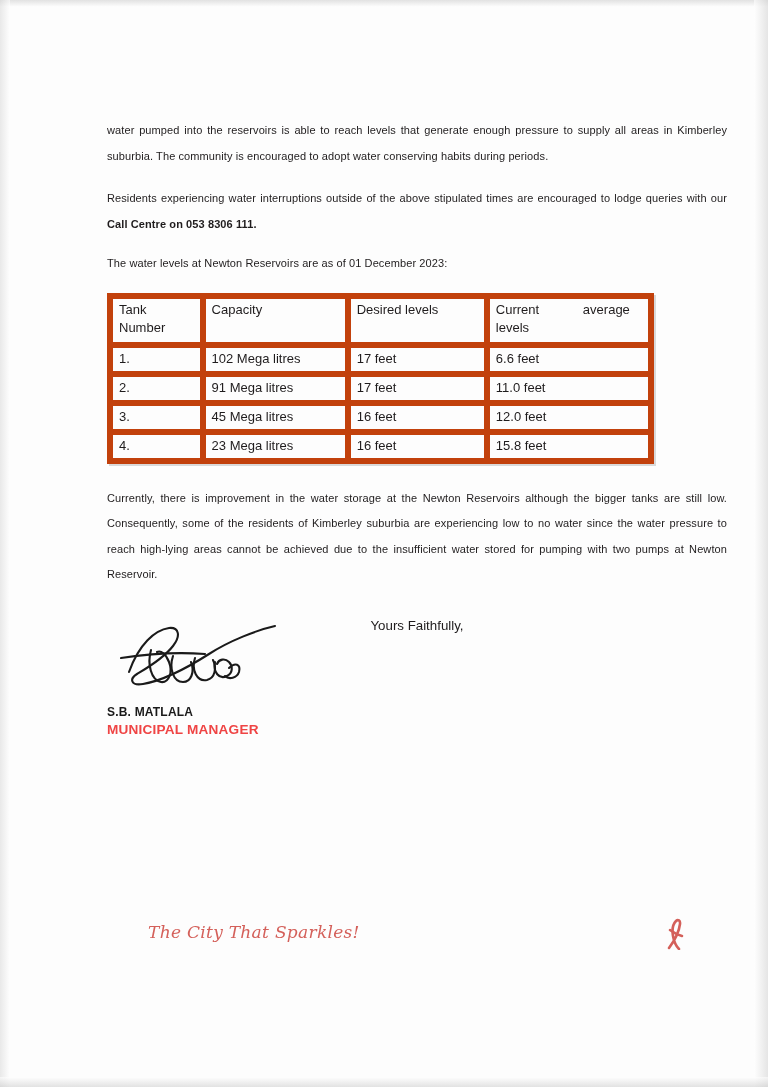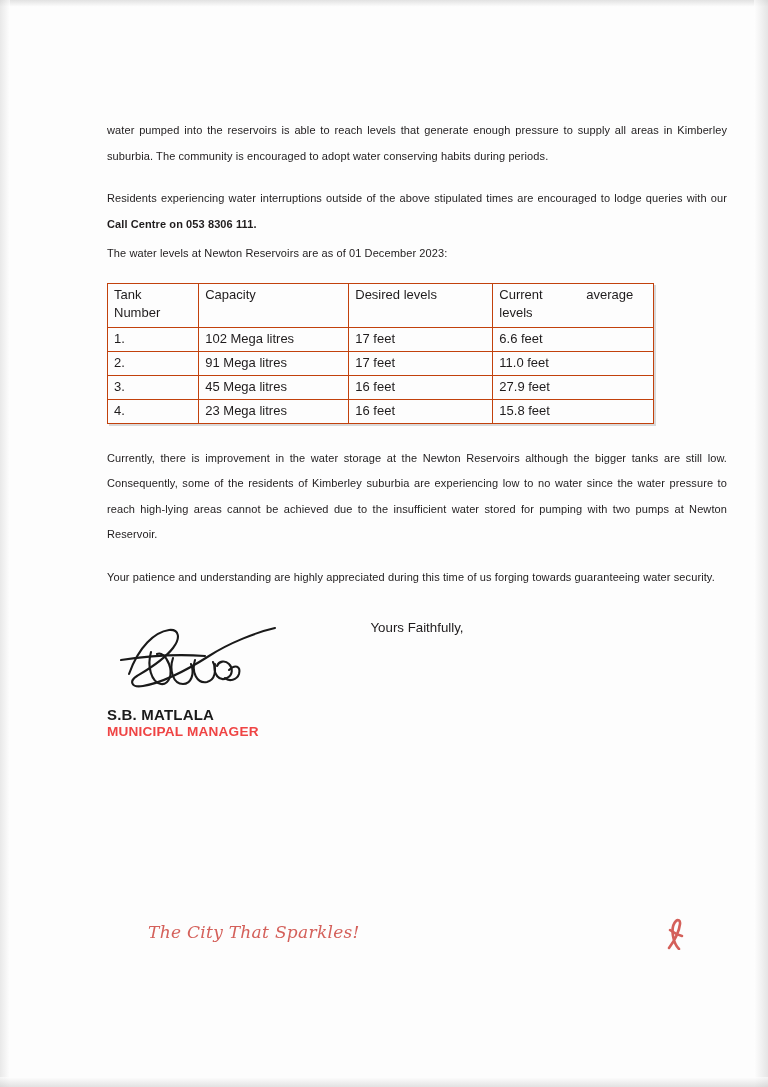--- a/index.html
+++ b/index.html
@@ -74,21 +74,21 @@
   
   .tank-table {
     margin-top: 16px;
     border-collapse: collapse;
     width: 547px;
     font-size: 13px;
     color: #1f1c1d;
     box-shadow: 2px 2px 0 rgba(150,150,150,.35);
   }
   .tank-table td, .tank-table th {
-    border: 1px solid #c2410c;
+    border: 6px solid #c2410c;
     padding: 2px 6px 3px 6px;
     vertical-align: top;
     text-align: left;
     font-weight: normal;
     line-height: 18px;
   }
   .tank-table thead th {
     font-weight: normal;
     height: 38px;
   }
@@ -122,21 +122,21 @@
     left: 10px;
     top: 6px;
     width: 180px;
     height: 70px;
     pointer-events: none;
   }
   .sig-name {
     position: absolute;
     left: 0;
     top: 86px;
-    font-size: 15px;
+    font-size: 12px;
     font-weight: bold;
     letter-spacing: .2px;
     color: #1a1a1a;
     line-height: 17px;
   }
   .sig-title {
     position: absolute;
     left: 0;
     top: 103px;
     font-size: 13.6px;
@@ -173,21 +173,21 @@
   <div class="edge-left"></div>
   <div class="edge-right"></div>
   <div class="edge-bottom"></div>
 
   <div class="content">
 
     <p class="para">water pumped into the reservoirs is able to reach levels that generate enough pressure to supply all areas in Kimberley suburbia. The community is encouraged to adopt water conserving habits during periods.</p>
 
     <p class="para"><span>Residents experiencing water interruptions outside of the above stipulated times are encouraged to lodge queries with our </span><strong>Call Centre on 053 8306 111.</strong></p>
 
-    <p class="para" style="margin-top:4px;">The water levels at Newton Reservoirs are as of 01 December 2023:</p>
+    <p class="para" style="margin-top:14px;">The water levels at Newton Reservoirs are as of 01 December 2023:</p>
 
     <table class="tank-table">
       <thead>
         <tr>
           <th class="col-num">
             <span>Tank</span><br>
             <span>Number</span>
           </th>
           <th class="col-cap">Capacity</th>
           <th class="col-des">Desired levels</th>
@@ -212,34 +212,33 @@
         <tr>
           <td>2.</td>
           <td>91 Mega litres</td>
           <td>17 feet</td>
           <td>11.0 feet</td>
         </tr>
         <tr>
           <td>3.</td>
           <td>45 Mega litres</td>
           <td>16 feet</td>
-          <td>27.9 feet</td>
+          <td>12.0 feet</td>
         </tr>
         <tr>
           <td>4.</td>
           <td>23 Mega litres</td>
           <td>16 feet</td>
           <td>15.8 feet</td>
         </tr>
       </tbody>
     </table>
 
     <p class="para" style="margin-top:22px;">Currently, there is improvement in the water storage at the Newton Reservoirs although the bigger tanks are still low. Consequently, some of the residents of Kimberley suburbia are experiencing low to no water since the water pressure to reach high-lying areas cannot be achieved due to the insufficient water stored for pumping with two pumps at Newton Reservoir.</p>
 
-    <p class="para">Your patience and understanding are highly appreciated during this time of us forging towards guaranteeing water security.</p>
 
     <div class="sig-wrap">
       <p class="yours">Yours Faithfully,</p>
 
       <svg class="signature" viewBox="0 0 180 70">
         <g fill="none" stroke="#1a1a1a" stroke-width="2.1" stroke-linecap="round" stroke-linejoin="round">
           <path d="M12 48 C 22 20, 38 6, 52 4 C 62 3, 64 12, 56 22 C 46 35, 30 44, 20 50 C 12 55, 14 62, 26 60 C 44 57, 70 44, 92 30 C 112 17, 140 6, 158 2"></path>
           <path d="M4 34 C 30 30, 62 28, 88 30"></path>
           <path d="M34 26 C 30 40, 34 56, 44 58 C 52 59, 56 48, 52 38 C 49 30, 44 26, 40 28"></path>
           <path d="M56 32 C 52 44, 56 58, 66 58 C 74 58, 78 48, 74 38"></path>

